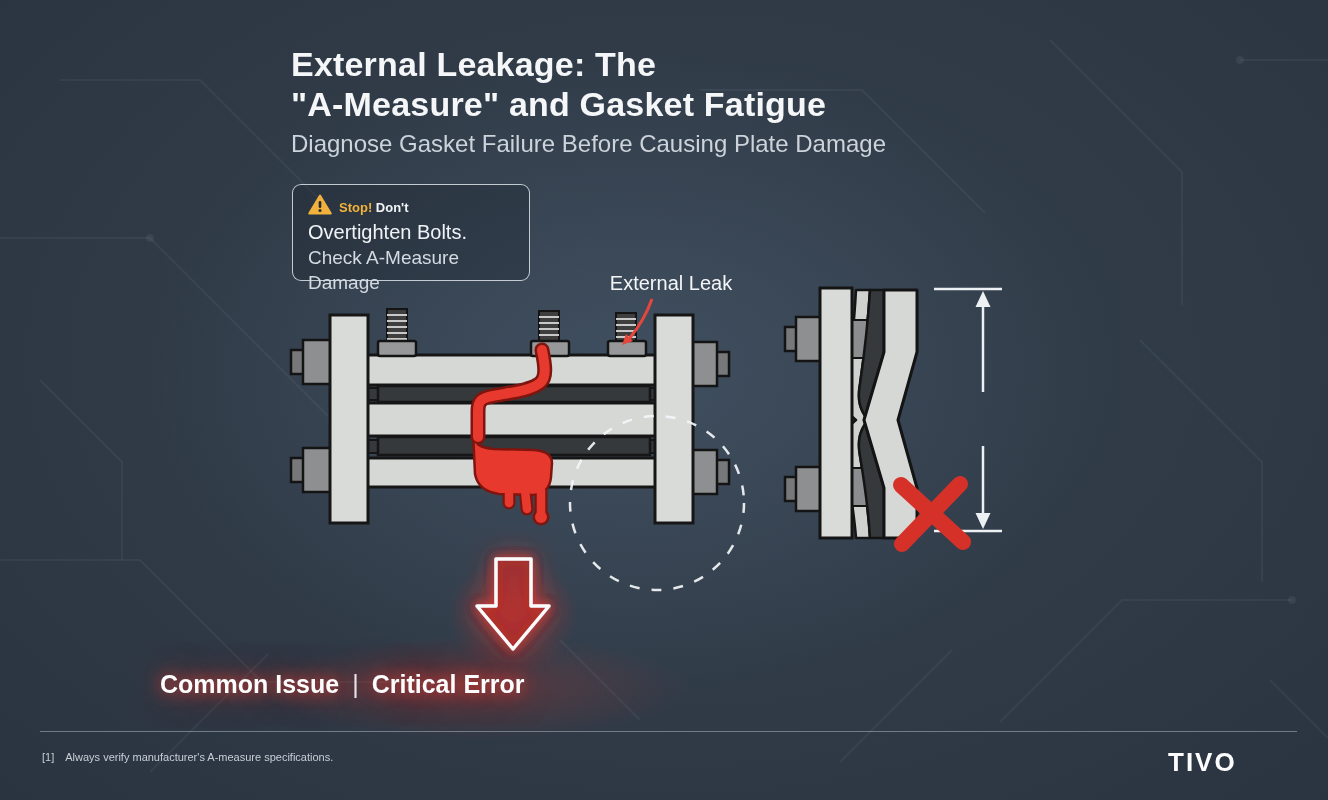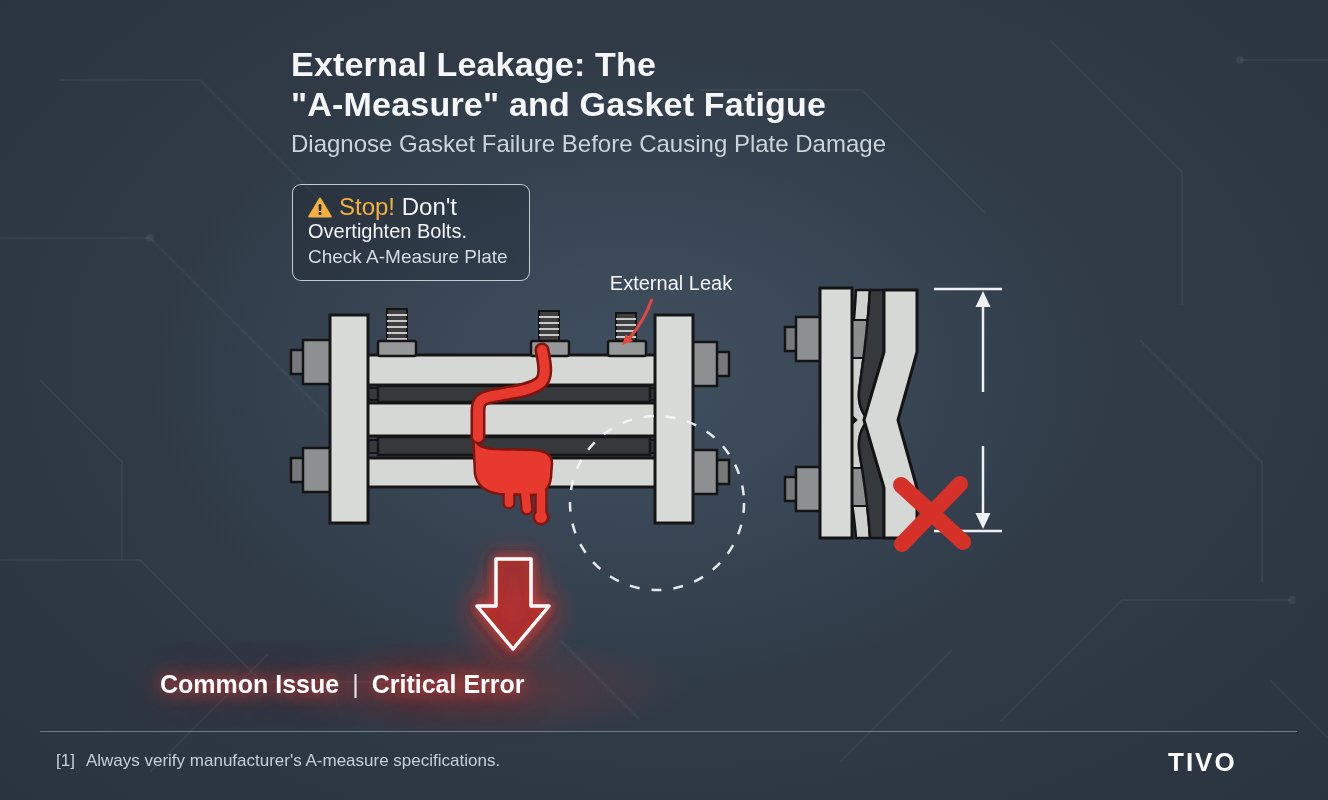--- a/index.html
+++ b/index.html
@@ -18,36 +18,36 @@
   .glow-arrow{left:423px;top:535px;width:180px;height:160px;
     background:radial-gradient(closest-side, rgba(255,56,44,0.30), rgba(255,56,44,0) 72%);}
   .glow-banner{left:200px;top:618px;width:560px;height:140px;
     background:radial-gradient(closest-side, rgba(255,56,44,0.20), rgba(255,56,44,0) 75%);}
   
   .title{left:291px;top:44px;font-size:34px;line-height:40px;font-weight:bold;color:#f4f6f8;letter-spacing:0.2px;}
   .subtitle{left:291px;top:130px;font-size:24px;color:#ccd3da;font-weight:normal;}
   
   .warnbox{left:292px;top:184px;width:238px;height:97px;border:1.6px solid rgba(222,229,236,0.85);
     border-radius:9px;background:rgba(12,19,29,0.22);box-sizing:border-box;padding:9px 12px 0 15px;}
-  .warn-line1{font-size:24px;font-weight:normal;line-height:25px;white-space:nowrap;}
+  .warn-line1{font-size:13px;font-weight:bold;line-height:25px;white-space:nowrap;}
   .warn-stop{color:#f2b13c;}
   .warn-line2{font-size:20px;font-weight:normal;line-height:25px;color:#f0f3f6;}
   .warn-line3{font-size:19px;line-height:25px;color:#d3dae1;}
   .warn-icon{display:inline-block;vertical-align:-3px;margin-right:7px;}
   
   .leak-label{left:606px;top:272px;width:130px;text-align:center;font-size:20px;font-weight:normal;color:#f3f5f7;}
   .dim-label{left:878px;top:399px;width:170px;text-align:center;font-size:16.5px;font-weight:bold;line-height:19px;color:#eef1f4;}
   .overtight-label{left:855px;top:563px;font-size:17px;font-weight:bold;line-height:22px;color:#e9edf0;}
   
   .banner{left:160px;top:670px;width:640px;text-align:left;font-size:25px;font-weight:bold;color:#fbfcfd;
     text-shadow:0 0 16px rgba(255,64,52,0.95),0 0 36px rgba(255,64,52,0.55);}
   .banner .sep{font-weight:normal;color:#e3e8ed;padding:0 13px;}
   
   .divider{left:40px;top:731px;width:1257px;height:1px;background:rgba(196,207,219,0.45);}
-  .footnote{left:56px;top:751px;font-size:17px;color:#c7ced6;text-align:center;}
+  .footnote{left:42px;top:751px;font-size:11px;color:#c7ced6;text-align:center;}
   .footnote .ref{margin-right:11px;}
   .logo{left:1168px;top:747px;font-size:26px;font-weight:bold;letter-spacing:2px;color:#fdfdfe;}
 </style>
 </head>
 <body>
 
 <div class="stage">
 
   <svg class="abs" width="1328" height="800" viewBox="0 0 1328 800" style="left:0;top:0;">
     <g fill="none" stroke="#cfe0f0" stroke-opacity="0.06" stroke-width="2">
@@ -201,21 +201,21 @@
       <span class="warn-icon">
         <svg width="24" height="21" viewBox="0 0 24 21">
           <path d="M 12,1.5 L 22.8,19.5 L 1.2,19.5 Z" fill="#f2b13c" stroke="#f2b13c" stroke-width="2" stroke-linejoin="round"></path>
           <rect x="10.7" y="7" width="2.6" height="7" rx="1.2" fill="#232a33"></rect>
           <circle cx="12" cy="16.6" r="1.5" fill="#232a33"></circle>
         </svg>
       </span><span class="warn-stop">Stop!</span>
       <span>Don't</span>
     </div>
     <div class="warn-line2">Overtighten Bolts.</div>
-    <div class="warn-line3">Check A-Measure Plate</div>
+    <div class="warn-line3">Check A-Measure Damage</div>
   </div>
 
   <div class="abs leak-label">External Leak</div>
 
 
 
   <div class="abs banner">
     <span>Common Issue</span><span class="sep">|</span><span>Critical Error</span>
   </div>
 

